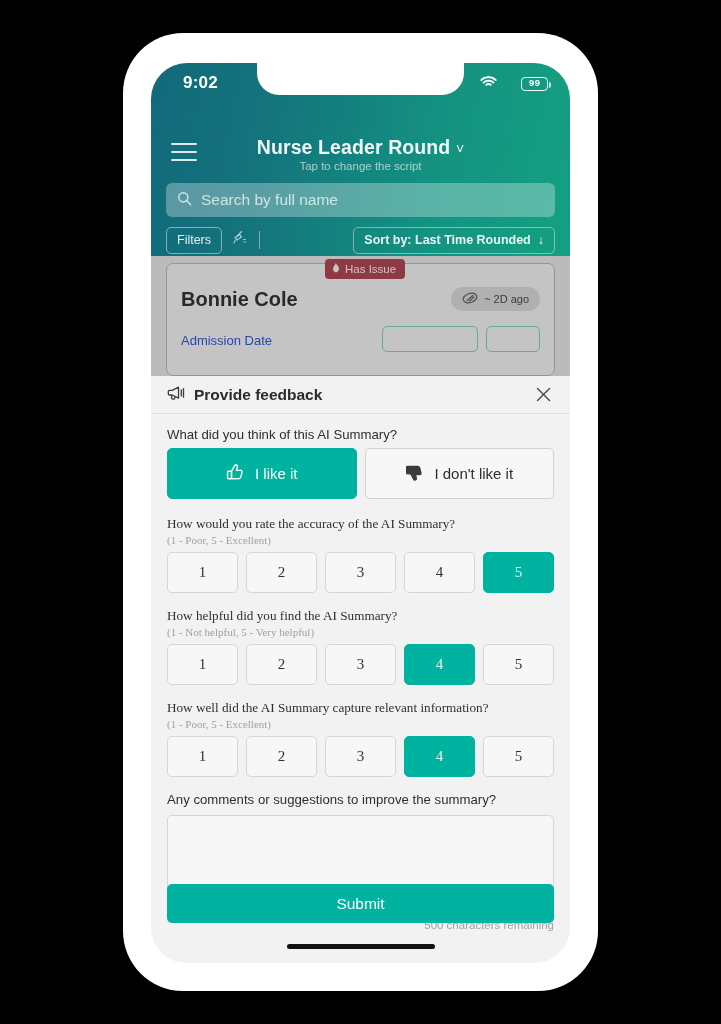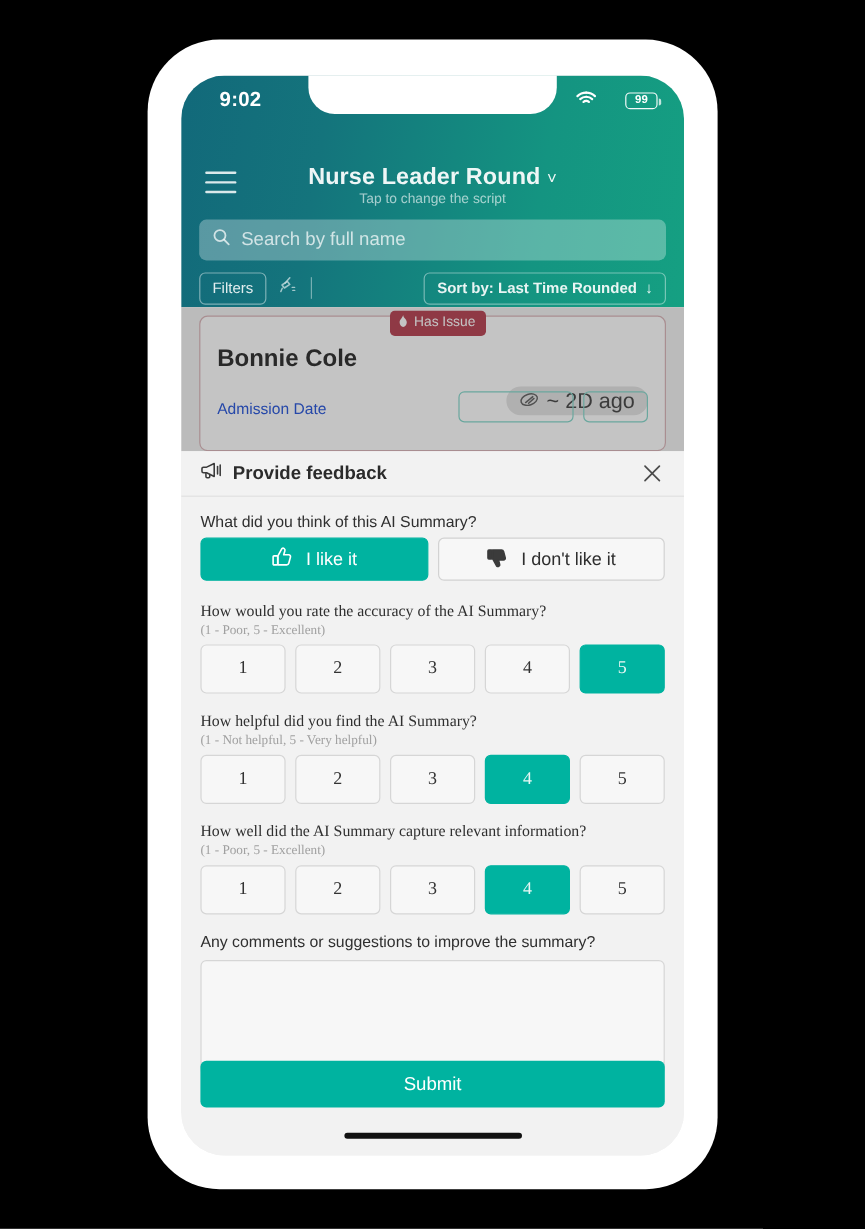--- a/index.html
+++ b/index.html
@@ -70,20 +70,21 @@
     font-size: 17px;
     font-weight: bold;
     letter-spacing: 0.2px;
   }
   #status-right {
     position: absolute;
     right: 22px; top: 12px;
     display: flex;
     align-items: center;
     gap: 24px;
+    font-family: Liberation Mono, monospace;
   }
   .sig-bars { display: flex; align-items: flex-end; gap: 2px; height: 12px; }
   .sig-bars i { display: block; width: 3px; background: #ffffff; border-radius: 1px; }
   .sig-bars i:nth-child(1) { height: 4px; }
   .sig-bars i:nth-child(2) { height: 7px; }
   .sig-bars i:nth-child(3) { height: 10px; }
   .sig-bars i:nth-child(4) { height: 12px; opacity: 0.45; }
 
   #battery {
     position: relative;
@@ -219,23 +220,22 @@
     color: #222222;
   }
   #rounded-pill {
     position: absolute;
     right: 14px; top: 23px;
     height: 24px;
     background: #e2e2e2;
     border-radius: 12px;
     padding: 0 11px;
     display: flex; align-items: center; gap: 6px;
-    font-size: 18px;
+    font-size: 11px;
     color: #3c3c3c;
-    margin-top: 35px;
   }
   #admission-label {
     position: absolute;
     left: 14px; top: 69px;
     color: #1d4ed8;
     font-size: 13px;
   }
   .card-chip {
     position: absolute;
     top: 62px;
@@ -295,21 +295,21 @@
     margin-bottom: 6px;
   }
 
   
   #opinion-row {
     display: flex; gap: 8px;
     margin-top: 6px; margin-bottom: 17px;
   }
   .opinion-btn {
     flex: 1;
-    height: 36px;
+    height: 51px;
     border-radius: 5px;
     display: flex; align-items: center; justify-content: center;
     gap: 10px;
     font-size: 15px;
   }
   .opinion-btn.selected {
     background: #00b3a0;
     color: #ffffff;
     border: 1px solid #00b3a0;
   }

